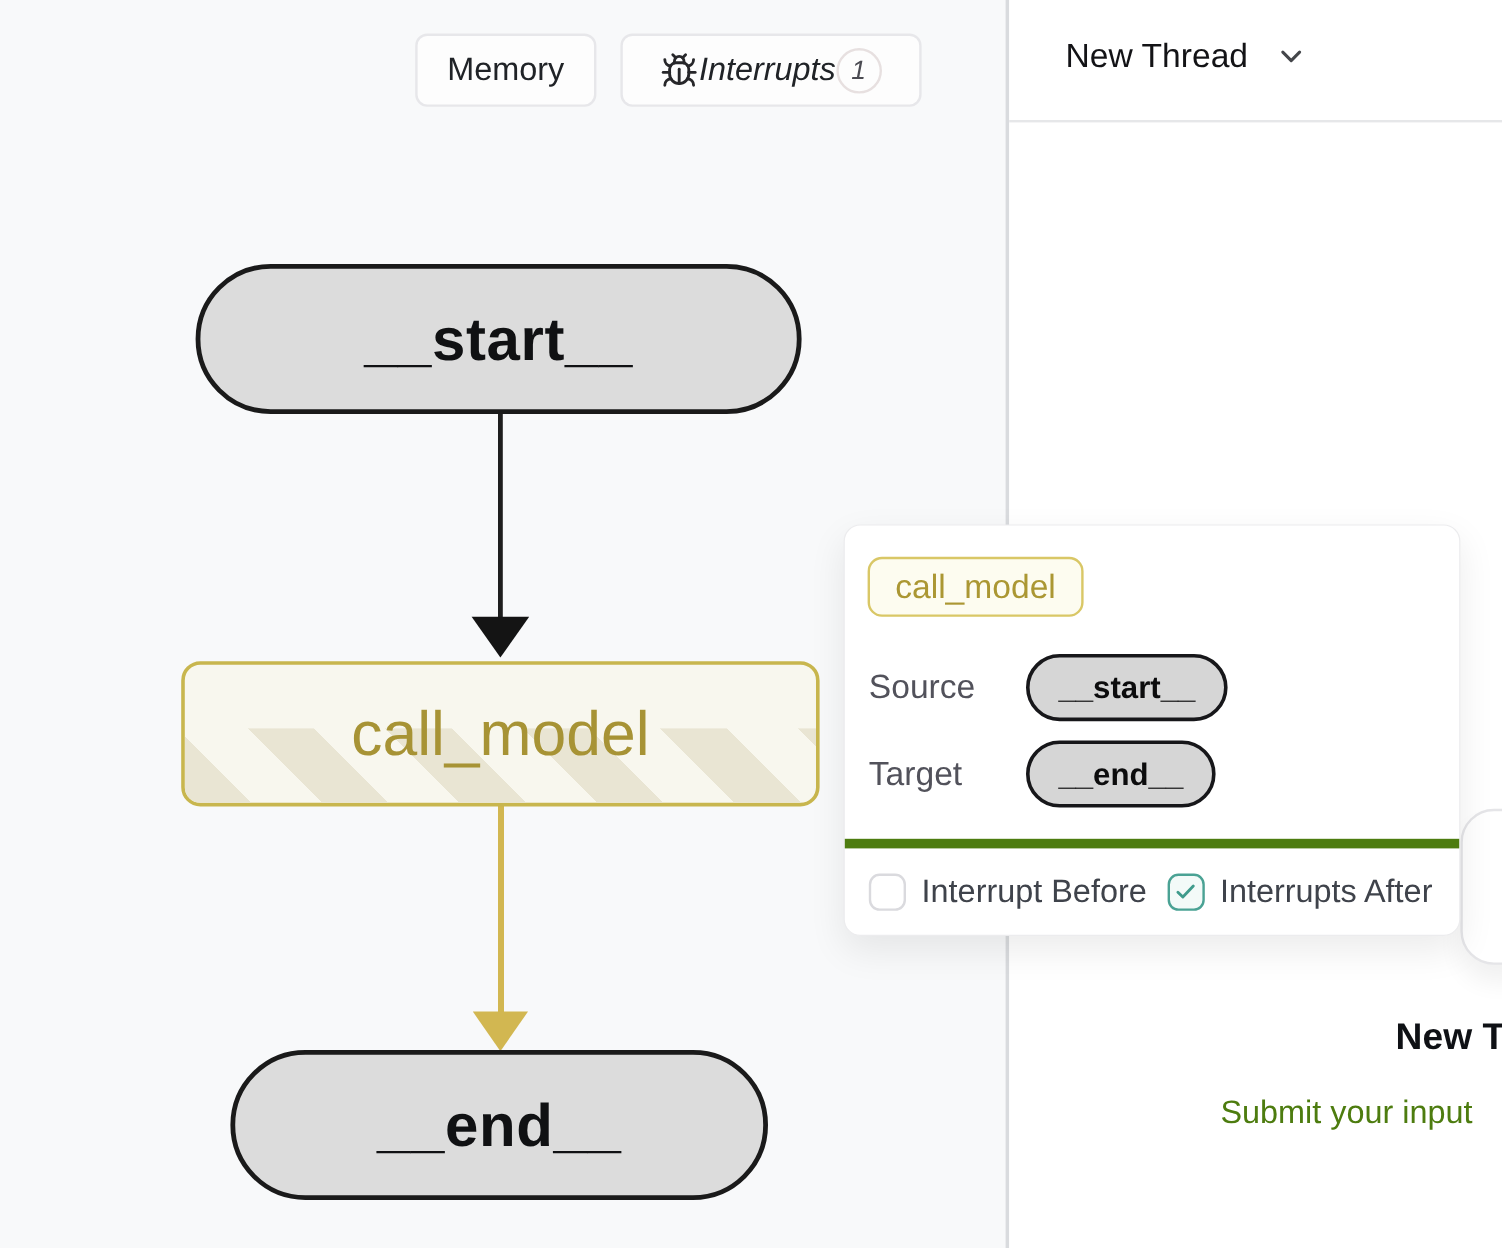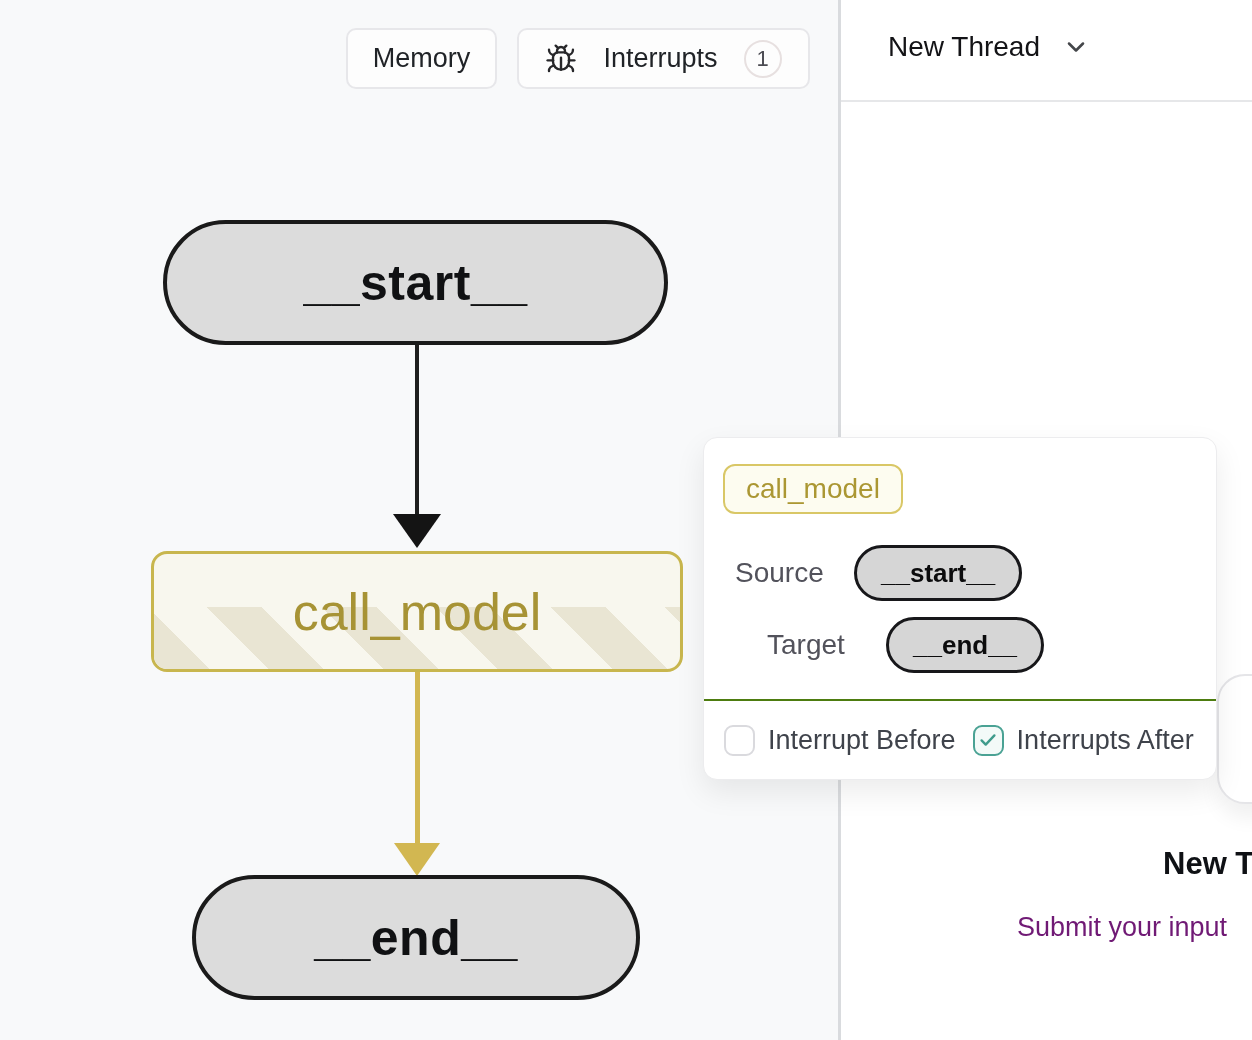--- a/index.html
+++ b/index.html
@@ -11,21 +11,21 @@
     color:#1b1d21;
   }
   
   .tool-btn {
     position:absolute; top:28px; height:61px;
     display:flex; align-items:center; justify-content:center;
     background:#fdfdfd; border:2px solid #e7e7ea; border-radius:10px;
     font-size:27px; color:#202327; cursor:pointer;
   }
   .btn-memory { left:346px; width:151px; }
-  .btn-interrupts { left:517px; width:293px; gap:26px; }
+  .btn-interrupts { left:517px; width:251px; gap:0;font-style:italic; }
   .count-badge {
     width:38px; height:38px; border-radius:50%;
     border:2px solid #e7e0e0; color:#4b4b52;
     display:flex; align-items:center; justify-content:center;
     font-size:22px;
   }
   
   .node {
     position:absolute; display:flex; align-items:center; justify-content:center;
     background:#dcdcdc; border:4px solid #1a1a1a; border-radius:64px;
@@ -64,52 +64,52 @@
     position:absolute; left:47px; top:28px; height:38px;
     display:flex; align-items:center; gap:22px; cursor:pointer;
   }
   .thread-selector .tlabel { font-size:28px; font-weight:400; color:#131316; white-space:nowrap; }
   .panel-divider { position:absolute; left:0; top:100px; width:411px; height:2px; background:#e6e7e9; }
   .empty-title {
     position:absolute; left:322px; top:846px; font-size:31px; font-weight:700;
     color:#0f1115; white-space:nowrap;
   }
   .empty-subtitle {
-    position:absolute; left:176px; top:912px; font-size:27px; color:#701a75; white-space:nowrap;
+    position:absolute; left:176px; top:912px; font-size:27px; color:#4d7c0f; white-space:nowrap;
   }
   .partial-card {
     position:absolute; left:376px; top:674px; width:130px; height:130px;
     background:#fff; border:2px solid #e5e5e8; border-radius:28px;
     box-shadow:0 14px 20px rgba(0,0,0,0.06);
   }
   .partial-card svg { position:absolute; left:18px; top:48px; }
   
   .popover {
     position:absolute; left:703px; top:437px; width:514px; height:343px;
     background:#ffffff; border:1.5px solid #ececee; border-radius:14px;
     box-shadow:0 12px 30px rgba(0,0,0,0.08); z-index:10;
   }
   .pop-badge {
     position:absolute; left:19px; top:26px;
     padding:7px 21px; border:2px solid #d9c766; border-radius:12px;
     background:#fdfcf0; color:#ab9733; font-size:28px;
   }
-  .pop-row { position:absolute; left:31px; display:flex; align-items:center; height:56px; }
+  .pop-row { position:absolute; left:20px; display:flex; align-items:center; height:56px;gap:12px; }
   .pop-row-source { top:107px; }
-  .pop-row-target { top:179px;margin-left:32px; }
+  .pop-row-target { top:179px; }
   .pop-row .rlabel { font-size:28px; color:#52525b; width:119px; }
   .mini-pill {
     display:flex; align-items:center; justify-content:center;
     height:56px; padding:0 24px;
     background:#d6d6d6; border:3px solid #17171a; border-radius:999px;
     font-size:26px; font-weight:700; color:#0c0c0d;
   }
   .pop-footer {
     position:absolute; left:0; right:0; bottom:0; height:80px;
-    border-top:2px solid #4d7c0f;
+    border-top:8px solid #4d7c0f;
     display:flex; align-items:center; padding:0 20px; gap:17px;
   }
   .cb-group { display:flex; align-items:center; gap:13px; cursor:pointer; }
   .cb-group .cblabel { font-size:27px; color:#3f434b; white-space:nowrap; }
   .checkbox {
     width:31px; height:31px; border-radius:9px;
     border:2px solid #dadade; background:#ffffff;
     display:flex; align-items:center; justify-content:center;
   }
   .checkbox svg { display:none; }

